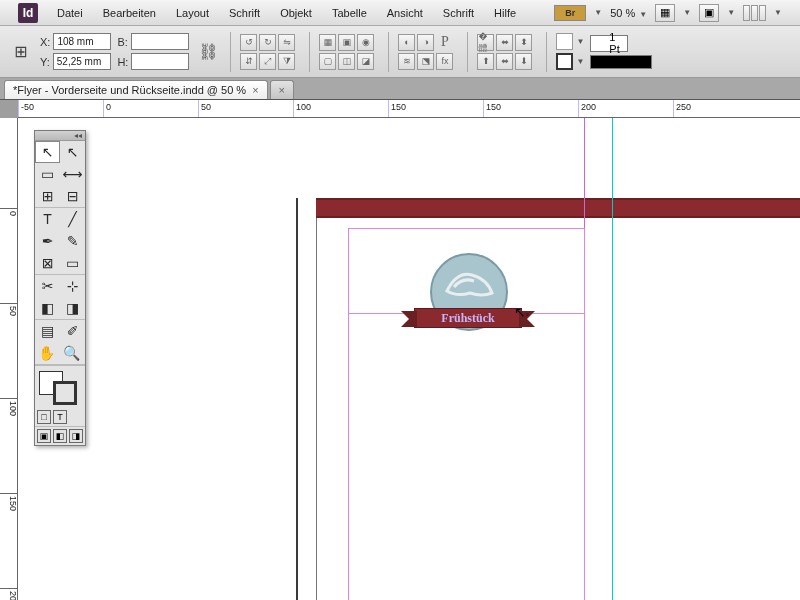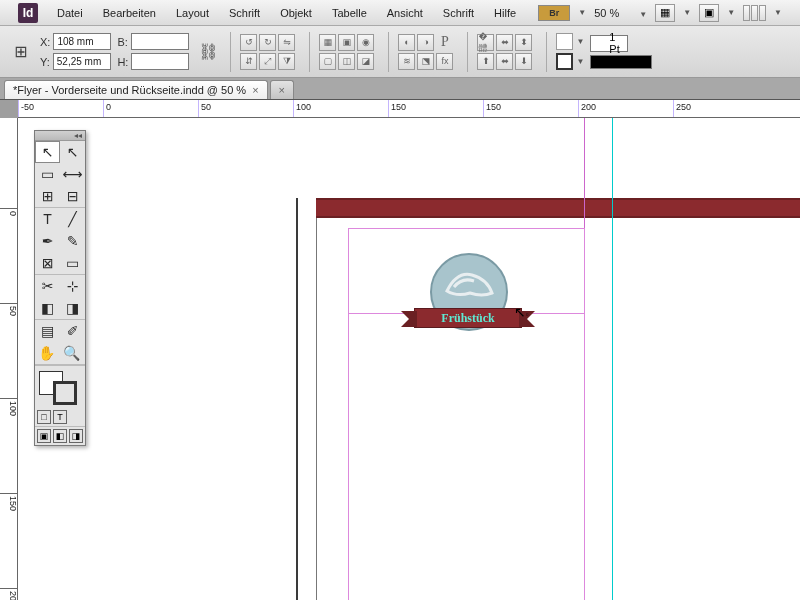--- a/index.html
+++ b/index.html
@@ -2,21 +2,21 @@
 <html><head>
 <meta charset="utf-8">
 <style>
 *{box-sizing:border-box;margin:0;padding:0;font-family:Tahoma,Arial,sans-serif;font-size:11px;-webkit-user-select:none;user-select:none}
 body{background:#9e9e9e;width:800px;height:600px;overflow:hidden;position:relative}
 .menubar{background:linear-gradient(#f4f4f4,#dcdcdc);height:26px;display:flex;align-items:center;padding:0 18px;border-bottom:1px solid #aaa;gap:2px}
 .app-logo{width:20px;height:20px;background:#4a2a4a;color:#fff;display:flex;align-items:center;justify-content:center;font-weight:bold;font-size:12px;border-radius:2px;margin-right:8px}
 .menu-item{padding:4px 9px;cursor:default;color:#222}
 .menu-right{margin-left:auto;display:flex;align-items:center;gap:8px}
 .br-logo{width:32px;height:16px;background:#c89b3c;border:1px solid #888;display:flex;align-items:center;justify-content:center;font-size:9px;font-weight:bold;color:#333}
-.zoom-dd{display:flex;align-items:flex-end;gap:20px;color:#222}
+.zoom-dd{display:flex;align-items:flex-end;gap:4px;color:#222}
 .dd-arrow{font-size:8px;color:#555}
 .sq-btn{width:20px;height:18px;background:linear-gradient(#fafafa,#ddd);border:1px solid #999;display:flex;align-items:center;justify-content:center}
 .sq3{display:flex;gap:1px}
 .sq3 span{width:7px;height:16px;background:linear-gradient(#fafafa,#ddd);border:1px solid #999}
 .controlbar{background:linear-gradient(#eaeaea,#d4d4d4);height:52px;border-bottom:1px solid #999;display:flex;align-items:center;padding:0 8px;gap:6px}
 .cb-icon{width:26px;height:26px;display:flex;align-items:center;justify-content:center;color:#444;font-size:16px}
 .cb-field{display:flex;align-items:center;gap:3px}
 .cb-label{color:#333;font-size:11px}
 .cb-inp{width:58px;height:17px;background:#fff;border:1px solid #7a7a7a;padding:0 3px;font-size:10px;color:#222}
 .cb-stack{display:flex;flex-direction:column;gap:3px}
@@ -37,21 +37,21 @@
 .redband{position:absolute;left:298px;top:80px;right:0;height:20px;background:#8b2a2e;border-top:2px solid #6a2023;border-bottom:2px solid #6a2023}
 .page-edge{position:absolute;left:278px;top:80px;width:2px;height:500px;background:#3a3a3a}
 .page-edge2{position:absolute;left:298px;top:80px;width:1px;height:500px;background:#777}
 .guide-v1{position:absolute;left:566px;top:0;width:1px;height:100%;background:#cc66cc}
 .guide-v2{position:absolute;left:594px;top:0;width:1px;height:100%;background:#00cccc}
 .margin-frame{position:absolute;left:330px;top:110px;width:237px;height:400px;border:1px solid #dd88dd}
 .hguide{position:absolute;left:330px;top:195px;width:237px;height:1px;background:#dd88dd}
 .badge{position:absolute;left:412px;top:135px;width:78px;height:78px}
 .badge-circle{width:78px;height:78px;border-radius:50%;background:#a8c4cc;border:2px solid #7a9aa4;position:relative;overflow:hidden}
 .badge-circle svg{position:absolute;top:8px;left:10px}
-.ribbon{position:absolute;left:396px;top:190px;width:108px;height:20px;background:#8b2a2e;border:1px solid #5a1a1e;color:#5eead4;display:flex;align-items:center;justify-content:center;font-family:Georgia,serif;font-weight:bold;font-size:12px}
+.ribbon{position:absolute;left:396px;top:190px;width:108px;height:20px;background:#8b2a2e;border:1px solid #5a1a1e;color:#c4b5fd;display:flex;align-items:center;justify-content:center;font-family:Georgia,serif;font-weight:bold;font-size:12px}
 .ribbon::before,.ribbon::after{content:"";position:absolute;top:2px;width:0;height:0;border:8px solid #6a2023}
 .ribbon::before{left:-14px;border-left-color:transparent}
 .ribbon::after{right:-14px;border-right-color:transparent}
 .cursor{position:absolute;left:496px;top:186px;font-size:14px;color:#000}
 .toolbox{position:absolute;left:34px;top:130px;width:52px;background:#e4e4e4;border:1px solid #7a7a7a;box-shadow:2px 2px 4px rgba(0,0,0,0.3)}
 .tb-head{height:10px;background:linear-gradient(#d0d0d0,#bababa);border-bottom:1px solid #999;display:flex;align-items:center;justify-content:flex-end;padding-right:3px;font-size:8px;color:#555}
 .tb-grid{display:flex;flex-wrap:wrap}
 .tb-tool{width:25px;height:22px;display:flex;align-items:center;justify-content:center;border:1px solid transparent;color:#2a2a2a;font-size:14px}
 .tb-tool.sel{background:#fff;border:1px solid #888}
 .tb-sep{width:100%;height:1px;background:#bbb}

